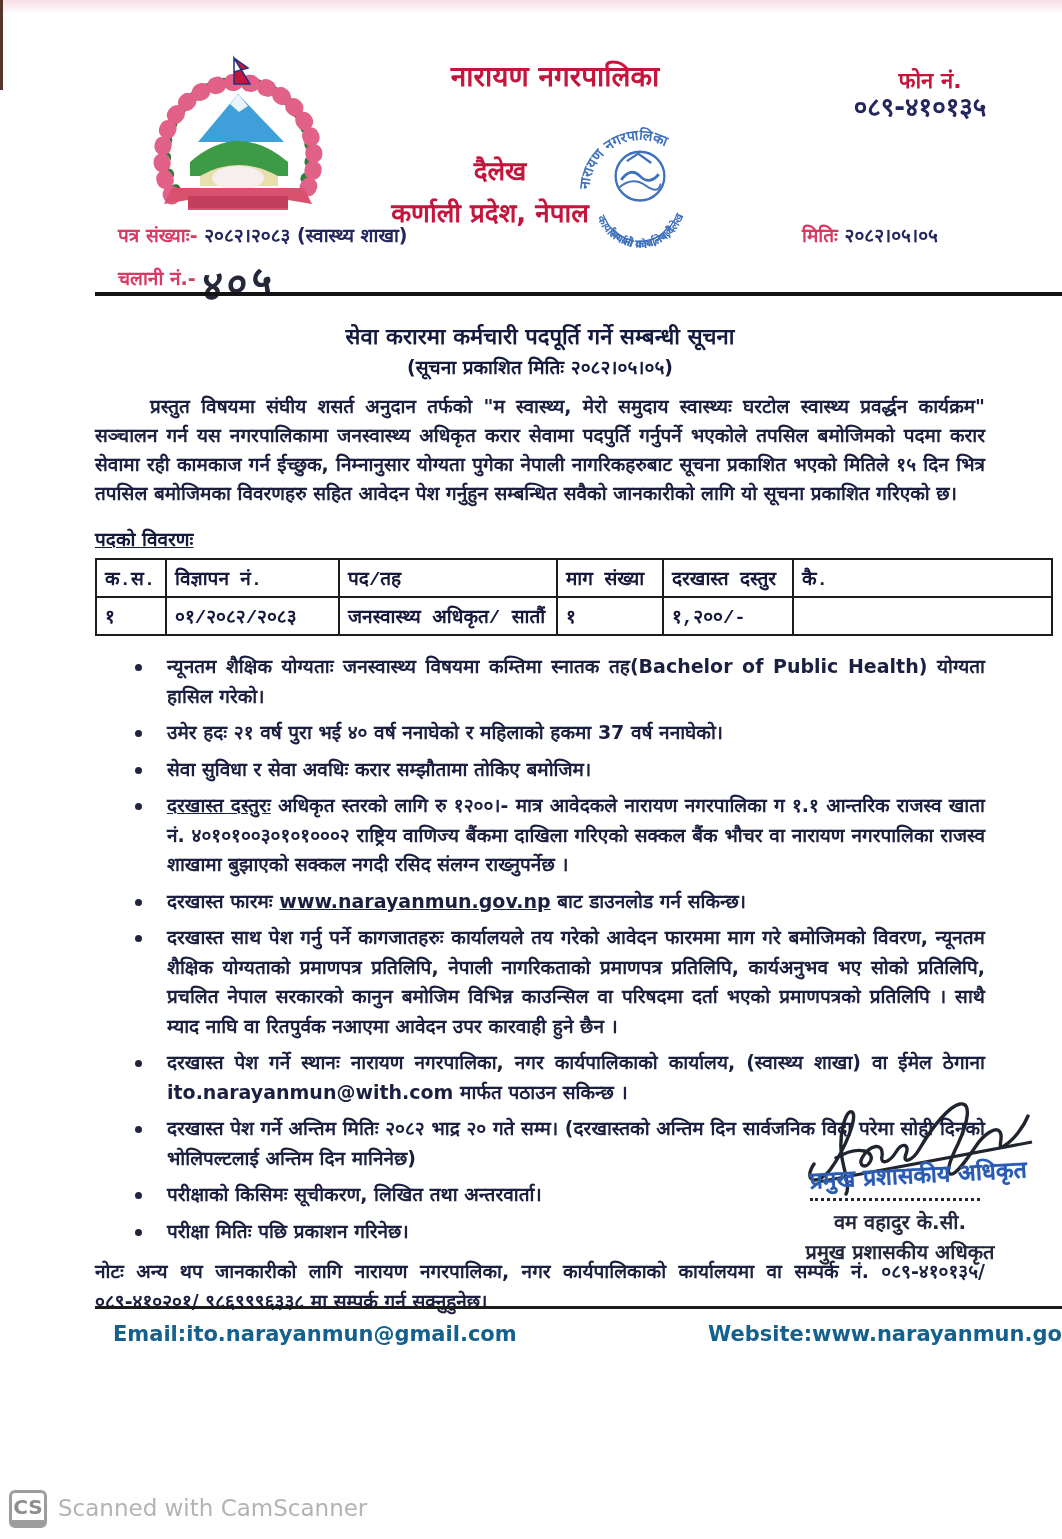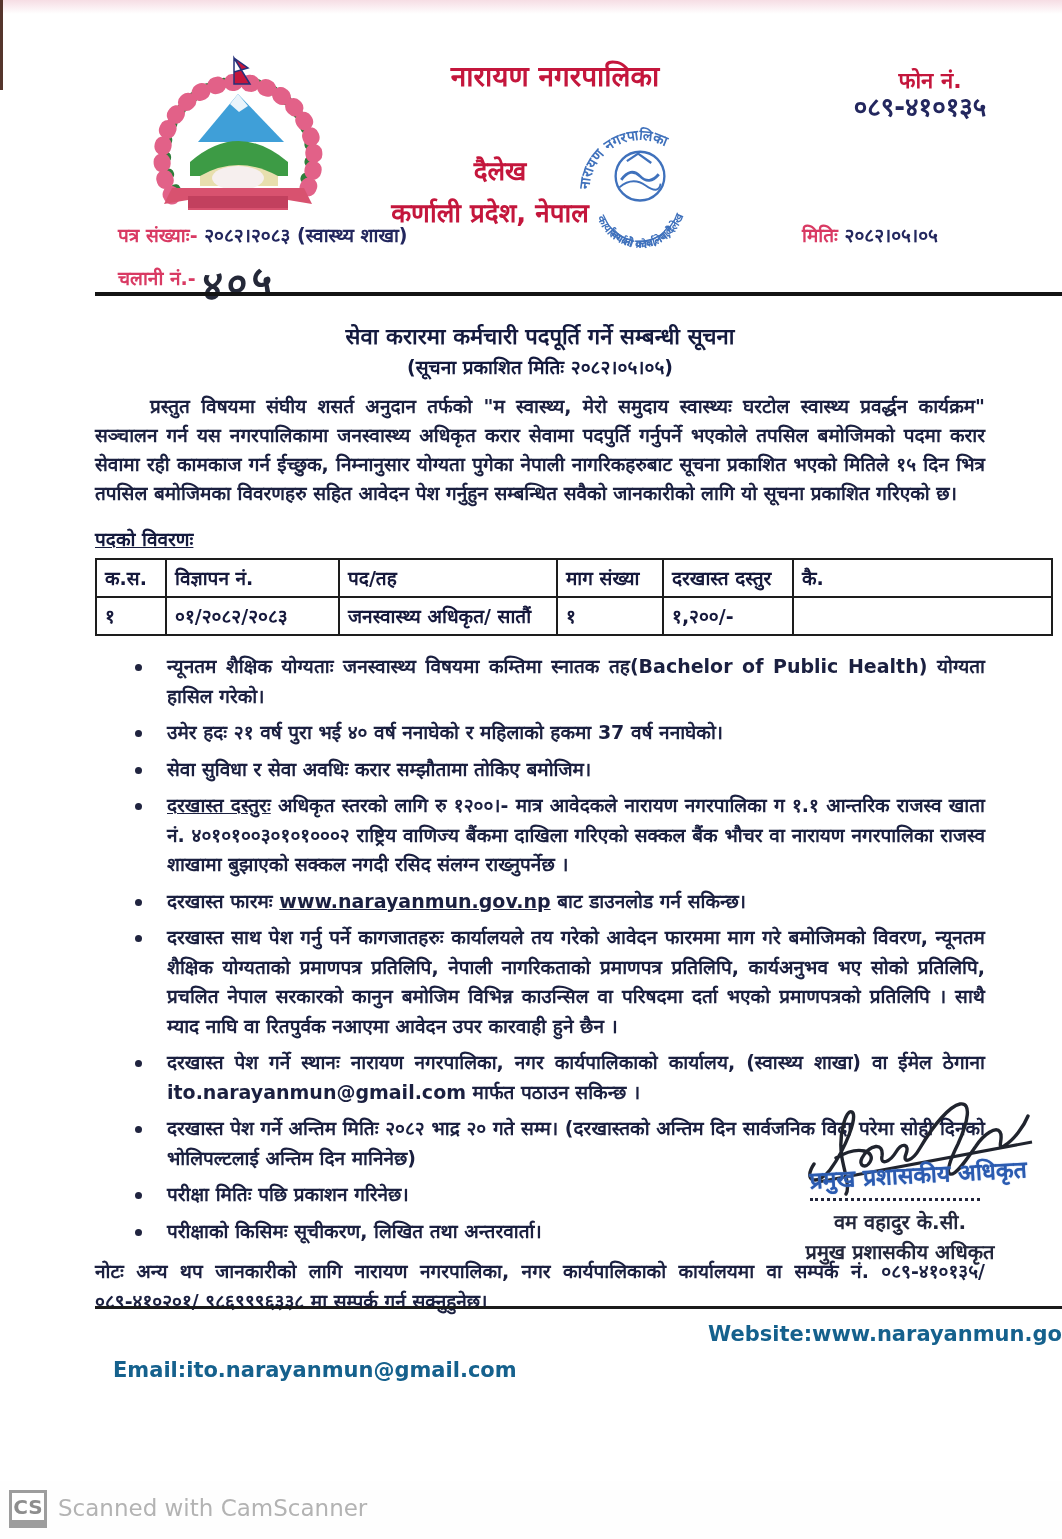--- a/index.html
+++ b/index.html
@@ -44,21 +44,21 @@
   .content{position:absolute;left:95px;top:320px;width:890px;}
   .n-title{text-align:center;font-size:22px;font-weight:700;color:#141a3e;}
   .n-subtitle{text-align:center;font-size:19px;font-weight:700;color:#141a3e;margin-top:4px;}
   .n-body{margin-top:12px;font-size:19px;line-height:29px;text-align:justify;
     text-indent:55px;font-weight:600;color:#1b2040;}
 
   .tbl-heading{margin-top:18px;font-size:19px;font-weight:700;text-decoration:underline;color:#141a3e;}
   table.positions{border-collapse:collapse;margin-top:6px;table-layout:fixed;width:872px;}
   table.positions th,table.positions td{
     border:2px solid #1d1d1d;font-size:19px;font-weight:700;color:#16193c;
-    padding:5px 8px;text-align:left;height:26px;white-space:nowrap;overflow:hidden;}
+    padding:5px 8px;text-align:left;height:26px;white-space:nowrap;overflow:hidden;font-family:Liberation Mono, monospace;}
   .c0{width:52px;} .c1{width:155px;} .c2{width:200px;border-radius:14px;} .c3{width:88px;} .c4{width:112px;} .c5{width:241px;}
 
   ul.bullets{margin:16px 0 0 0;padding:0 0 0 72px;list-style:none;}
   ul.bullets li{
     position:relative;font-size:19px;line-height:29.5px;font-weight:600;color:#1b2040;
     margin-bottom:7px;text-align:justify;}
   ul.bullets li::before{
     content:"";position:absolute;left:-32px;top:12px;width:7px;height:7px;border-radius:50%;background:#20243f;}
   .seg-u{text-decoration:underline;}
   .seg-link{text-decoration:underline;}
@@ -71,27 +71,27 @@
   .sig-svg{position:absolute;left:30px;top:0;width:240px;height:110px;}
   .sig-stamp-title{
     position:absolute;left:18px;top:72px;width:260px;color:#2b5bb0;font-size:23px;font-weight:800;
     transform:rotate(-3deg);text-shadow:0 0 1px #6f94d6;white-space:nowrap;}
   .sig-dots{position:absolute;left:40px;top:112px;width:170px;border-bottom:3px dotted #23273c;}
   .sig-name{position:absolute;left:0px;top:122px;width:260px;font-size:20px;font-weight:700;color:#23273c;}
   .sig-title{position:absolute;left:-20px;top:152px;width:300px;font-size:20px;font-weight:700;color:#23273c;}
 
   
   .hr-bottom{position:absolute;left:95px;top:1306px;right:0;height:3px;background:#1b1b1b;}
-  .f-email{position:absolute;left:113px;top:1322px;font-size:21px;font-weight:700;color:#15618d;margin-top:36px;}
+  .f-email{position:absolute;left:113px;top:1322px;font-size:21px;font-weight:700;color:#15618d;}
   .f-website{position:absolute;left:708px;top:1322px;font-size:21px;font-weight:700;color:#15618d;}
 
   
   .cs-bar{position:absolute;left:0;bottom:0;width:100%;height:58px;background:#fefefe;}
   .cs-badge{
-    position:absolute;left:9px;top:9px;width:38px;height:38px;border-radius:0;
+    position:absolute;left:9px;top:9px;width:38px;height:38px;border-radius:6px;
     border:3px solid #9d9d9d;box-sizing:border-box;color:#8e8e8e;font-size:20px;font-weight:800;
     display:flex;align-items:center;justify-content:center;background:#fff;
     border-bottom-width:8px;}
   .cs-text{position:absolute;left:58px;top:14px;font-size:23px;color:#b3b3b3;font-weight:500;}
 </style>
 </head>
 <body>
 
 <div class="page">
   <div class="top-tint"></div>
@@ -184,24 +184,24 @@
     </tbody>
       </table>
 
     <ul class="bullets">
       <li><span>न्यूनतम शैक्षिक योग्यताः जनस्वास्थ्य विषयमा कम्तिमा स्नातक तह(Bachelor of Public Health) योग्यता हासिल गरेको।</span><span></span><span></span></li>
       <li><span>उमेर हदः २१ वर्ष पुरा भई ४० वर्ष ननाघेको र महिलाको हकमा 37 वर्ष ननाघेको।</span><span></span><span></span></li>
       <li><span>सेवा सुविधा र सेवा अवधिः करार सम्झौतामा तोकिए बमोजिम।</span><span></span><span></span></li>
       <li><span></span><span class="seg-u">दरखास्त दस्तुरः</span><span> अधिकृत स्तरको लागि रु १२००।- मात्र आवेदकले नारायण नगरपालिका ग १.१ आन्तरिक राजस्व खाता नं. ४०१०१००३०१०१०००२ राष्ट्रिय वाणिज्य बैंकमा दाखिला गरिएको सक्कल बैंक भौचर वा नारायण नगरपालिका राजस्व शाखामा बुझाएको सक्कल नगदी रसिद संलग्न राख्नुपर्नेछ ।</span></li>
       <li><span>दरखास्त फारमः </span><span class="seg-link">www.narayanmun.gov.np</span><span> बाट डाउनलोड गर्न सकिन्छ।</span></li>
       <li><span>दरखास्त साथ पेश गर्नु पर्ने कागजातहरुः कार्यालयले तय गरेको आवेदन फारममा माग गरे बमोजिमको विवरण, न्यूनतम शैक्षिक योग्यताको प्रमाणपत्र प्रतिलिपि, नेपाली नागरिकताको प्रमाणपत्र प्रतिलिपि, कार्यअनुभव भए सोको प्रतिलिपि, प्रचलित नेपाल सरकारको कानुन बमोजिम विभिन्न काउन्सिल वा परिषदमा दर्ता भएको प्रमाणपत्रको प्रतिलिपि । साथै म्याद नाघि वा रितपुर्वक नआएमा आवेदन उपर कारवाही हुने छैन ।</span><span></span><span></span></li>
-      <li><span>दरखास्त पेश गर्ने स्थानः नारायण नगरपालिका, नगर कार्यपालिकाको कार्यालय, (स्वास्थ्य शाखा) वा ईमेल ठेगाना </span><span class="seg-latin">ito.narayanmun@gmail.com</span><span> मार्फत पठाउन सकिन्छ ।</span></li>
+      <li><span>दरखास्त पेश गर्ने स्थानः नारायण नगरपालिका, नगर कार्यपालिकाको कार्यालय, (स्वास्थ्य शाखा) वा ईमेल ठेगाना </span><span class="seg-latin">ito.narayanmun@with.com</span><span> मार्फत पठाउन सकिन्छ ।</span></li>
       <li><span>दरखास्त पेश गर्ने अन्तिम मितिः २०८२ भाद्र २० गते सम्म। (दरखास्तको अन्तिम दिन सार्वजनिक विदा परेमा सोही दिनको भोलिपल्टलाई अन्तिम दिन मानिनेछ)</span><span></span><span></span></li>
+      <li><span>परीक्षाको किसिमः सूचीकरण, लिखित तथा अन्तरवार्ता।</span><span></span><span></span></li>
       <li><span>परीक्षा मितिः पछि प्रकाशन गरिनेछ।</span><span></span><span></span></li>
-      <li><span>परीक्षाको किसिमः सूचीकरण, लिखित तथा अन्तरवार्ता।</span><span></span><span></span></li>
     </ul>
 
     <div class="note">नोटः अन्य थप जानकारीको लागि नारायण नगरपालिका, नगर कार्यपालिकाको कार्यालयमा वा सम्पर्क नं. ०८९-४१०१३५/ ०८९-४१०२०१/ ९८६९९९६३३८ मा सम्पर्क गर्न सक्नुहुनेछ।</div>
   </div>
 
   <div class="sig-block">
     <svg class="sig-svg" viewBox="0 0 240 110">
       <path d="M14 78 C 2 96 18 100 30 84 C 46 62 58 30 52 26 C 46 22 38 50 42 72 C 45 88 50 102 46 108
                M36 72 C 60 58 76 66 70 76 C 66 83 58 80 62 72 C 70 58 84 56 82 70 C 80 80 90 76 96 66
                C 102 56 110 58 106 68 C 102 78 112 76 120 62 C 134 38 150 20 160 18 C 172 16 168 36 158 58

